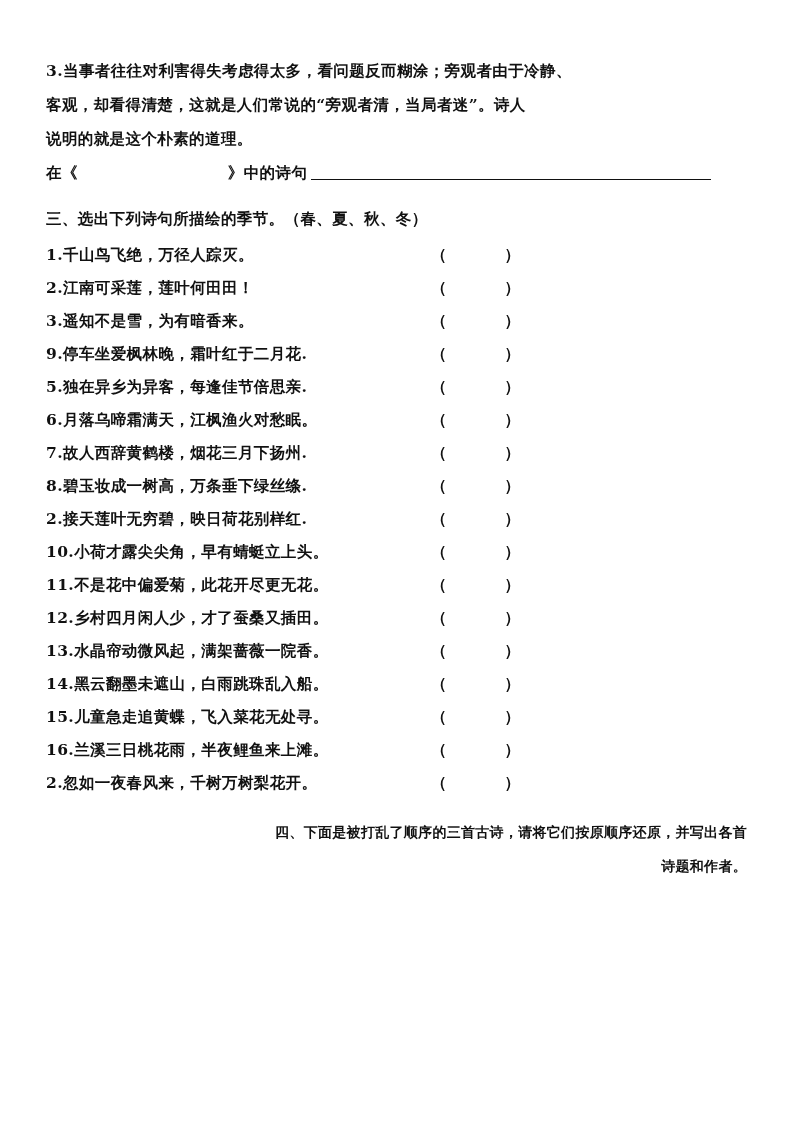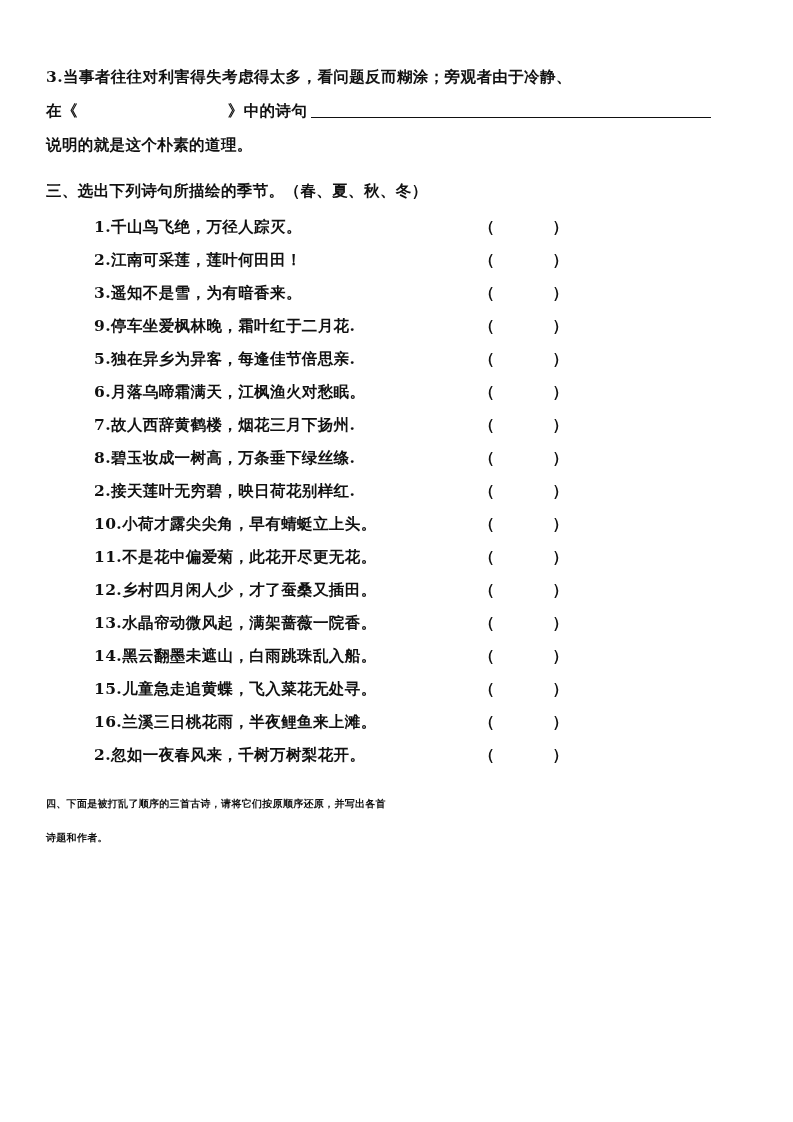--- a/index.html
+++ b/index.html
@@ -24,21 +24,21 @@
   }
   .para {
     font-size: 15.5px;
     line-height: 34px;
     letter-spacing: 0.4px;
     font-weight: 600;
     margin: 0;
     white-space: nowrap;
   }
   .blk1 {
-    margin-top: 12px;
+    margin-top: 6px;
   }
   .blk1 .line {
     display: block;
   }
   .fill-inline {
     display: inline-block;
     width: 150px;
   }
   .fill-rule {
     display: inline-block;
@@ -64,52 +64,53 @@
     display: flex;
     align-items: baseline;
     font-size: 15.5px;
     line-height: 33px;
     font-weight: 600;
     letter-spacing: 0.4px;
     white-space: nowrap;
   }
   .qtext {
     display: inline-block;
-    margin-left: 48px;
   }
   .qtext.w1 { width: 385px; }
   .qtext.w2 { width: 385px; }
   .paren {
     display: inline-block;
     width: 96px;
     letter-spacing: 0;
   }
   .paren .lp { margin-right: 58px; }
   .tail-para {
     margin-top: 16px;
   }
   .tail-line {
-    font-size: 10px;
+    font-size: 14px;
     line-height: 34px;
     font-weight: 600;
     letter-spacing: 0.3px;
     white-space: nowrap;
+    text-align: right;
   }
 </style>
 </head>
 <body>
 
 <div class="page">
 
   <div class="blk1">
     <div class="para line">3.当事者往往对利害得失考虑得太多，看问题反而糊涂；旁观者由于冷静、</div>
+    <div class="para line">客观，却看得清楚，这就是人们常说的“旁观者清，当局者迷”。诗人</div>
+    <div class="para line">说明的就是这个朴素的道理。</div>
     <div class="para line">
       <span>在《</span><span class="fill-inline"></span><span>》中的诗句</span><span class="fill-rule"></span>
     </div>
-    <div class="para line">说明的就是这个朴素的道理。</div>
   </div>
 
   <div class="section-head">三、选出下列诗句所描绘的季节。（春、夏、秋、冬）</div>
 
   <ul class="qlist">
     <li class="qrow">
       <span class="qtext w1">1.千山鸟飞绝，万径人踪灭。</span>
       <span class="paren"><span class="lp">（</span><span>）</span></span>
     </li>
     <li class="qrow">

